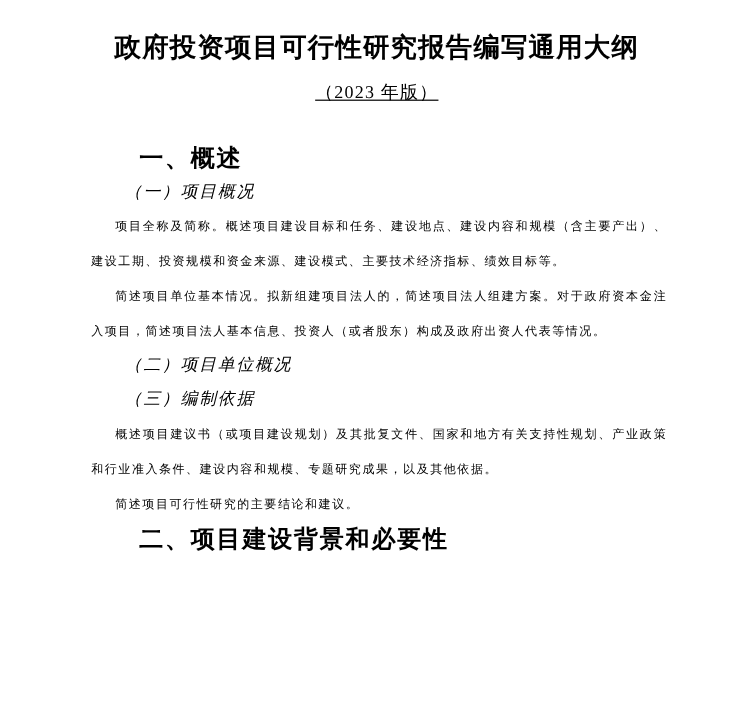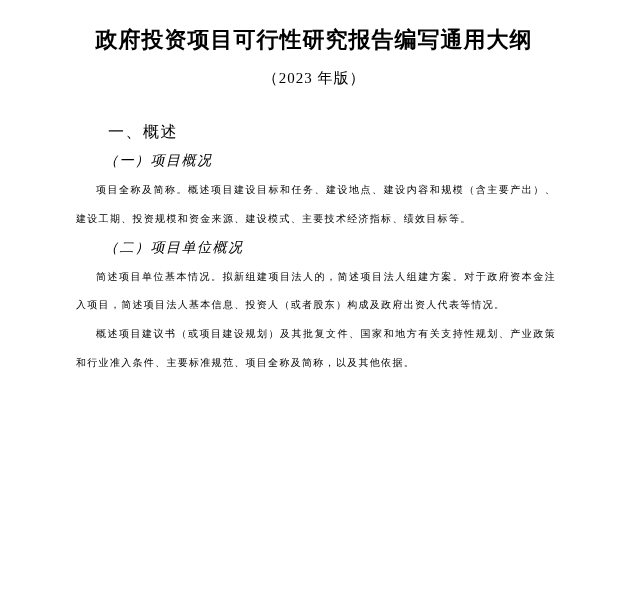--- a/index.html
+++ b/index.html
@@ -26,34 +26,35 @@
     line-height: 32px;
     letter-spacing: 1px;
   }
   .doc-subtitle {
     margin: 0;
     margin-top: 10px;
     text-align: center;
     font-size: 15px;
     line-height: 24px;
     letter-spacing: 1px;
+    text-decoration: underline;
   }
   .content {
     margin-top: 28px;
     padding: 0 72px 0 76px;
   }
   .block {
     margin: 0;
     line-height: 28.9px;
     font-size: 10px;
   }
   .heading {
     font-family: "Liberation Sans", "DejaVu Sans", sans-serif;
-    font-weight: normal;
-    font-size: 16px;
+    font-weight: bold;
+    font-size: 20px;
     letter-spacing: 1.5px;
     text-indent: 2em;
   }
   .subheading {
     font-style: italic;
     font-size: 14px;
     letter-spacing: 1.5px;
     text-indent: 2em;
   }
   .paragraph {
@@ -66,17 +67,20 @@
 <body>
 
 <div class="page">
   <div class="doc-title">政府投资项目可行性研究报告编写通用大纲</div>
   <div class="doc-subtitle">（2023 年版）</div>
 
   <div class="content">
     <div class="block heading">一、概述</div>
     <div class="block subheading">（一）项目概况</div>
     <div class="block paragraph">项目全称及简称。概述项目建设目标和任务、建设地点、建设内容和规模（含主要产出）、建设工期、投资规模和资金来源、建设模式、主要技术经济指标、绩效目标等。</div>
+    <div class="block paragraph">简述项目单位基本情况。拟新组建项目法人的，简述项目法人组建方案。对于政府资本金注入项目，简述项目法人基本信息、投资人（或者股东）构成及政府出资人代表等情况。</div>
     <div class="block subheading">（二）项目单位概况</div>
-    <div class="block paragraph">简述项目单位基本情况。拟新组建项目法人的，简述项目法人组建方案。对于政府资本金注入项目，简述项目法人基本信息、投资人（或者股东）构成及政府出资人代表等情况。</div>
-    <div class="block paragraph">概述项目建议书（或项目建设规划）及其批复文件、国家和地方有关支持性规划、产业政策和行业准入条件、主要标准规范、项目全称及简称，以及其他依据。</div>
+    <div class="block subheading">（三）编制依据</div>
+    <div class="block paragraph">概述项目建议书（或项目建设规划）及其批复文件、国家和地方有关支持性规划、产业政策和行业准入条件、建设内容和规模、专题研究成果，以及其他依据。</div>
+    <div class="block paragraph">简述项目可行性研究的主要结论和建议。</div>
+    <div class="block heading">二、项目建设背景和必要性</div>
   </div>
 </div>
 
 </body></html>

